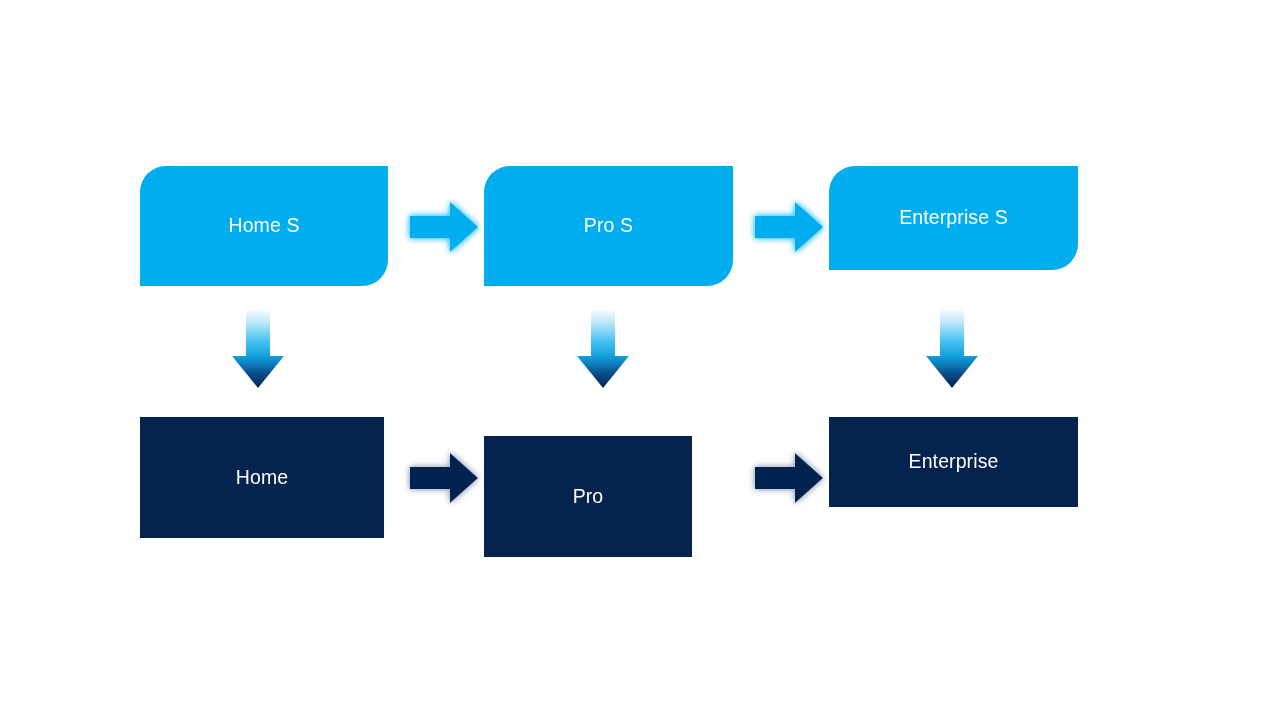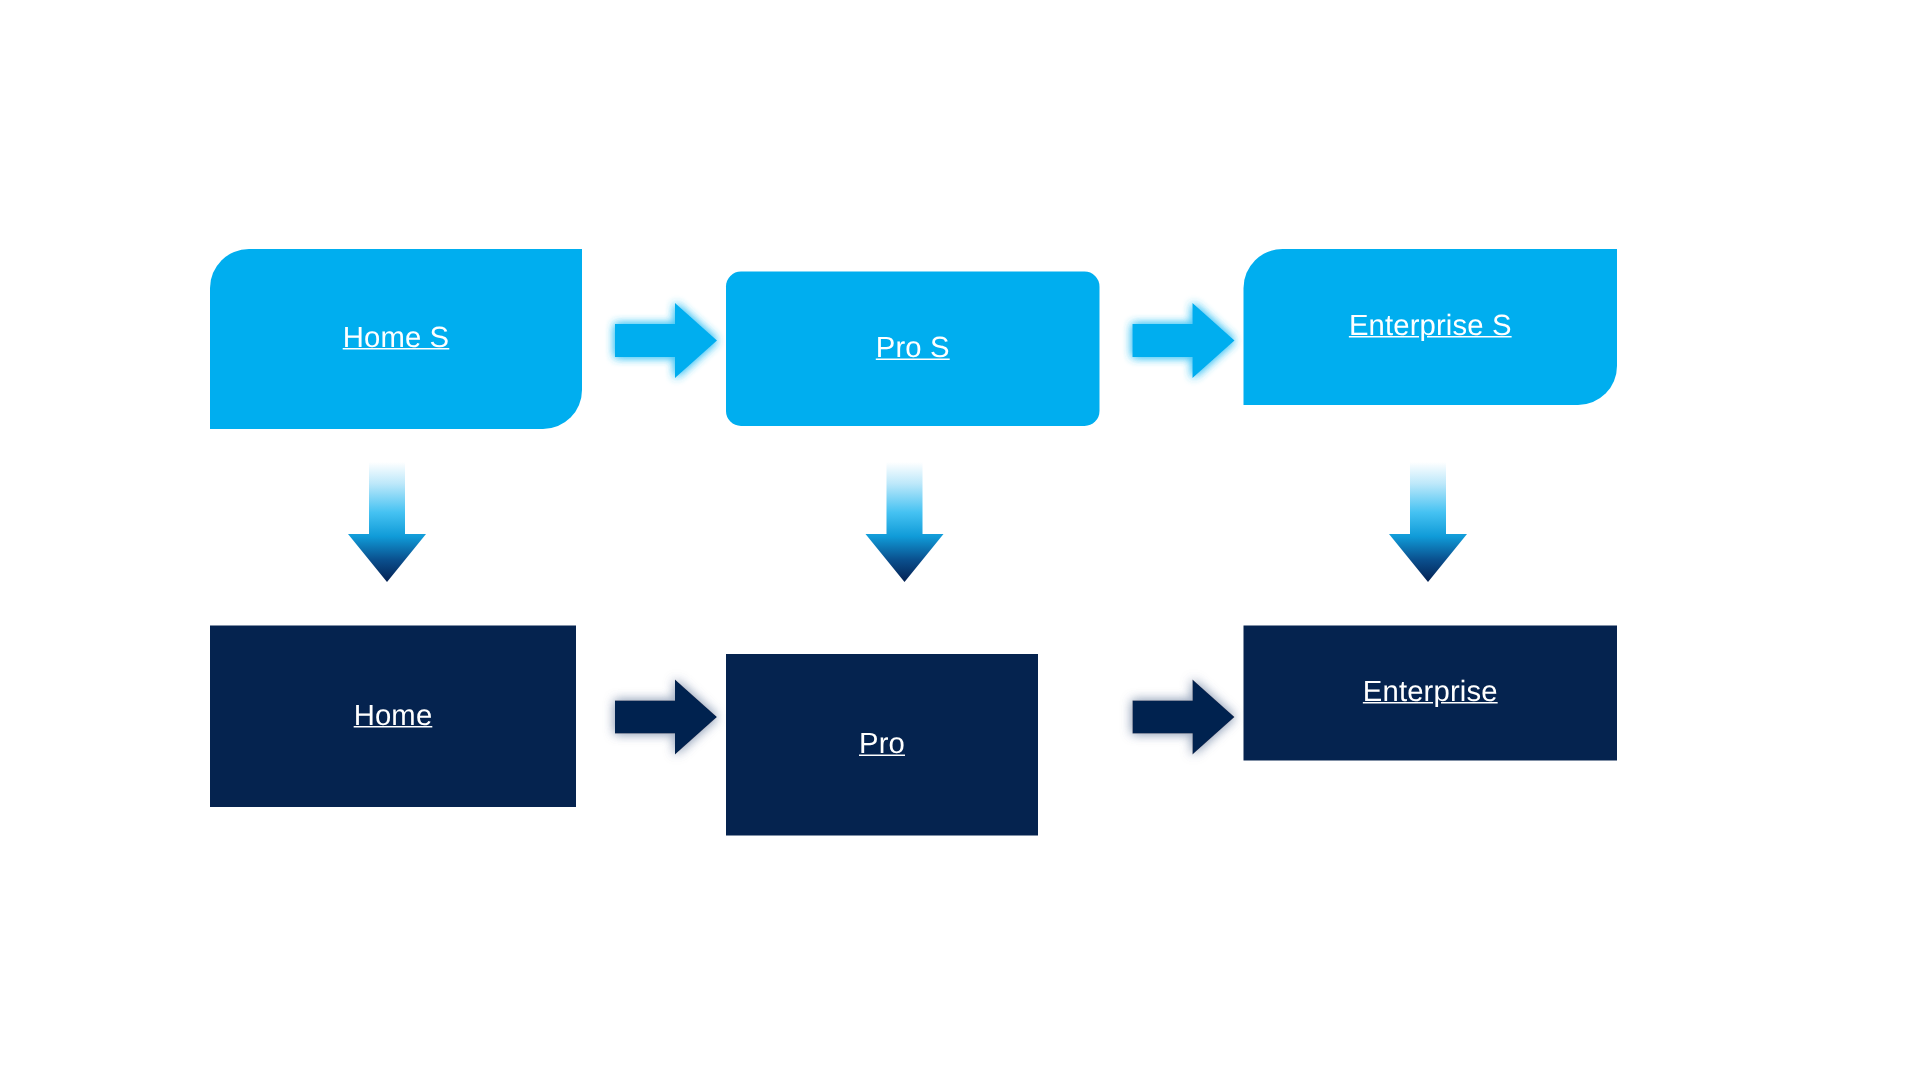--- a/index.html
+++ b/index.html
@@ -31,21 +31,20 @@
     align-items: center;
     justify-content: center;
     box-sizing: border-box;
     color: #ffffff;
     font-size: 19.5px;
     font-weight: 400;
     letter-spacing: 0.1px;
     line-height: 1.2;
     text-align: center;
     user-select: none;
-    text-decoration: underline;
   }
 
   .node-top {
     background: #00AEEF;
     border-radius: 26px 0 26px 0;
   }
 
   .node-bottom {
     background: #05234F;
     border-radius: 0;
@@ -70,21 +69,21 @@
 </style>
 </head>
 <body>
 
 <div id="canvas">
 
   <div class="node node-top" style="left:140px; top:166px; width:248px; height:120px;">
     <span class="node-label">Home S</span>
   </div>
 
-  <div class="node node-top" style="left:484px; top:181px; width:249px; height:103px;border-radius:10px;">
+  <div class="node node-top" style="left:484px; top:166px; width:249px; height:120px;">
     <span class="node-label">Pro S</span>
   </div>
 
   <div class="node node-top" style="left:829px; top:166px; width:249px; height:104px;">
     <span class="node-label">Enterprise S</span>
   </div>
 
   <div class="node node-bottom" style="left:140px; top:417px; width:244px; height:121px;">
     <span class="node-label">Home</span>
   </div>

